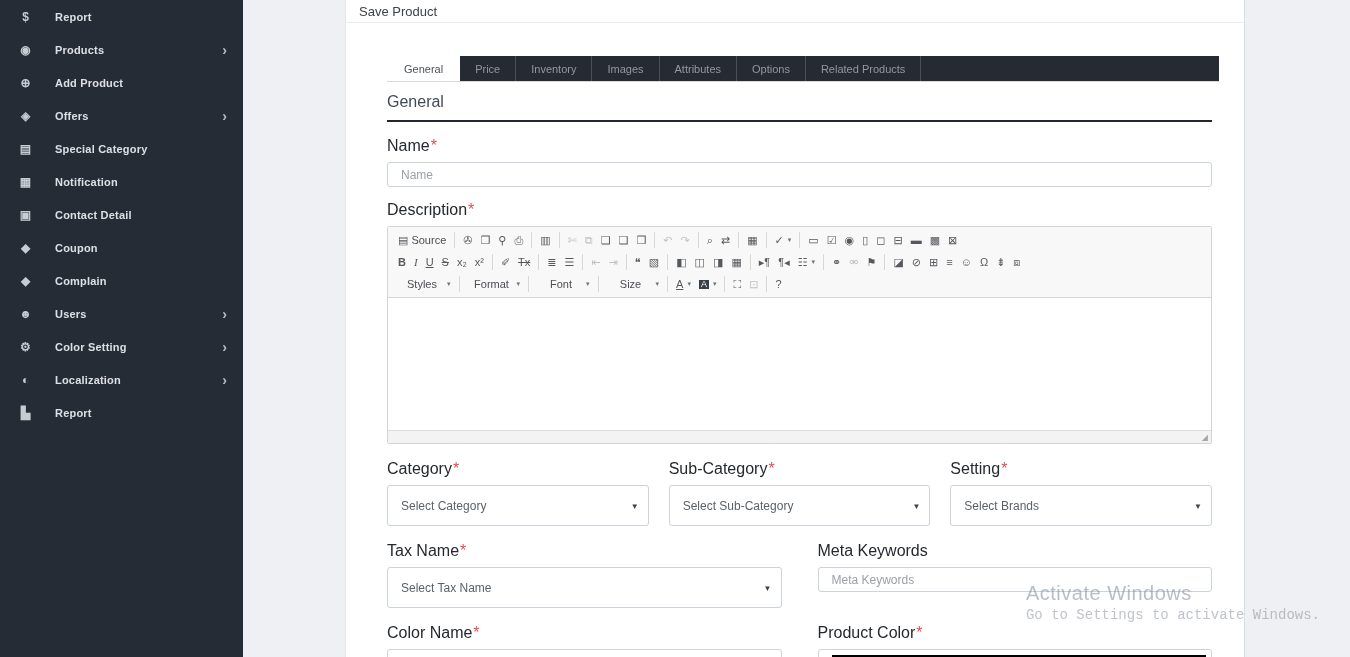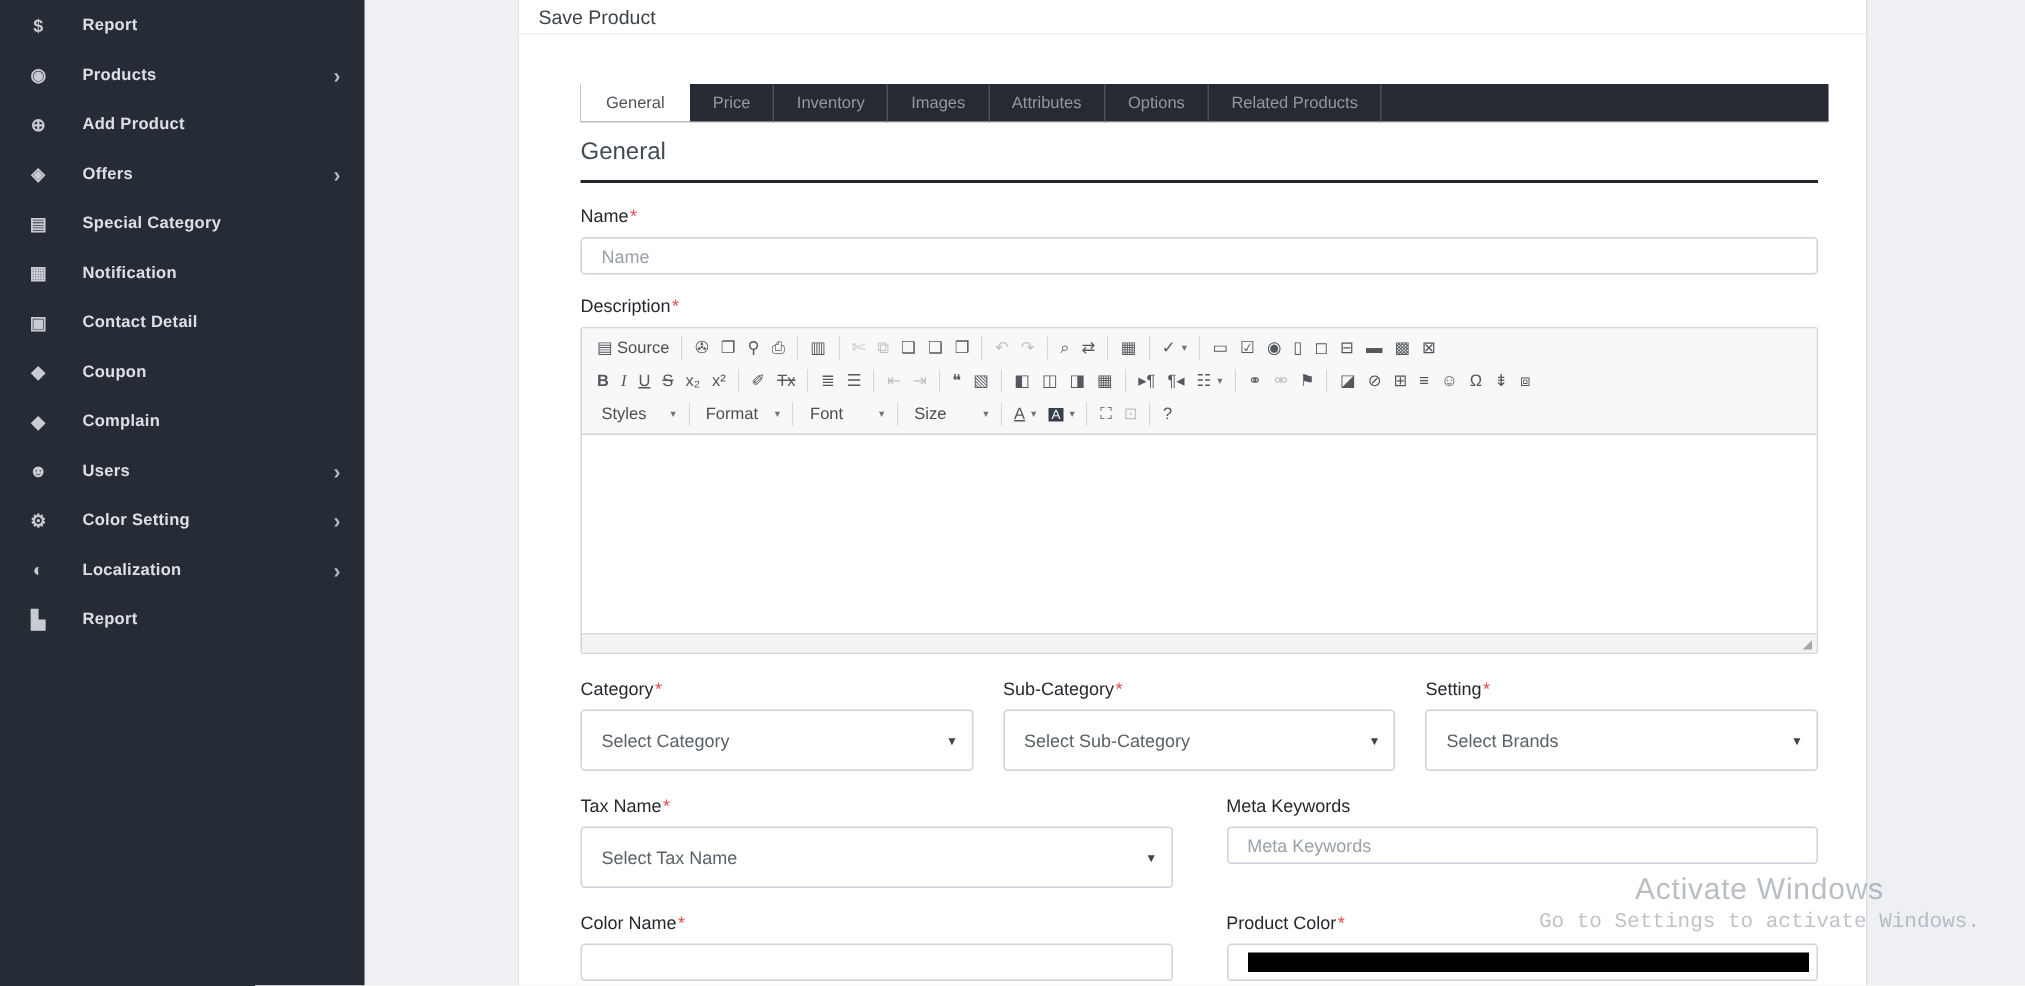--- a/index.html
+++ b/index.html
@@ -21,21 +21,21 @@
 
   
   .tabbar { margin-top:33px; margin-right:-7px; display:flex; background:#262b33; height:25px; align-items:stretch; box-shadow:0 1px 0 rgba(0,0,0,.15); }
   .tab { display:flex; align-items:center; padding:0 15px; font-size:11px; color:#9298a0; border-right:1px solid #4b5058; cursor:pointer; white-space:nowrap; }
   .tab[data-active="true"] { background:#fff; color:#4d535a; border-right:none; padding:0 17px; }
 
   .section-title { margin:12px 0 9px; font-size:16px; font-weight:400; color:#424a54; }
   .dark-rule { border:none; border-top:2px solid #23272e; margin:0 0 15px; }
 
   
-  .flabel { font-size:12px; color:#25292e; margin-bottom:7px; }
+  .flabel { font-size:16px; color:#25292e; margin-bottom:7px; }
   .req { color:#e74c4c; margin-left:1px; }
   .req:empty { display:none; }
   .tinput { width:100%; height:25px; border:1px solid #ccd3da; border-radius:3px; padding:0 13px; font-size:12px; color:#495057; outline:none; background:#fff; }
   .tinput::placeholder { color:#9aa1a9; }
   .fgroup { margin-bottom:14px; }
 
   
   .editor { border:1px solid #d4d4d4; border-radius:2px; margin-bottom:2px; }
   .toolbar { background:#f8f8f8; padding:2px 6px; border-bottom:1px solid #d4d4d4; }
   .trow { display:flex; align-items:center; height:22px; }
@@ -44,38 +44,38 @@
   .tbtn .lbl { font-size:11px; margin-left:3px; color:#4a4e53; }
   .tbtn .caret { font-size:7px; margin-left:4px; color:#6e7378; }
   .tbtn .g:empty, .tbtn .lbl:empty, .tbtn .caret:empty { display:none; }
   .tbtn[data-s="1"] { width:0; padding:0; border-left:1px solid #d7d7d7; height:16px; margin:0 4px; cursor:default; }
   .tbtn[data-d="1"] { opacity:.35; cursor:default; }
   .tbtn[data-k="b"] .g { font-weight:bold; }
   .tbtn[data-k="i"] .g { font-style:italic; font-family:"Liberation Serif", serif; }
   .tbtn[data-k="u"] .g { text-decoration:underline; }
   .tbtn[data-k="s"] .g { text-decoration:line-through; }
   .tbtn[data-k="bx"] .g { background:#3a3f45; color:#f4f4f4; padding:0 2px; font-size:9px; }
-  .trow3 .lbl { min-width:42px; }
+  .trow3 .lbl { min-width:42px;text-align:center; }
   .ebody { height:132px; background:#fff; }
   .efoot { height:13px; background:#f3f3f3; border-top:1px solid #dcdcdc; position:relative; }
   .resizer { position:absolute; right:3px; bottom:0; font-size:8px; color:#a7a7a7; line-height:10px; cursor:nwse-resize; }
 
   
   .grid3 { display:grid; grid-template-columns:1fr 1fr 1fr; gap:20px; margin-top:16px; }
   .grid2 { display:grid; grid-template-columns:1fr 1fr; gap:36px; margin-top:16px; }
   .select { position:relative; height:41px; border:1px solid #ccd3da; border-radius:3px; display:flex; align-items:center; padding:0 22px 0 13px; font-size:12px; color:#5a6168; background:#fff; cursor:pointer; }
   .select .scaret { position:absolute; right:9px; top:50%; transform:translateY(-50%); font-size:8px; color:#3f444a; }
   .color-input { height:25px; border:1px solid #ccd3da; border-radius:3px; padding:5px 5px 5px 13px; background:#fff; cursor:pointer; }
   .swatch { width:100%; height:100%; background:#000; }
 
   .save-row { display:flex; justify-content:center; margin-top:12px; }
   .save-btn { background:#007bff; color:#fff; border:none; border-radius:3px; font-size:12px; font-family:"Liberation Sans", sans-serif; padding:5px 12px; cursor:pointer; }
 
   
-  .watermark { position:absolute; right:30px; top:582px; text-align:center; pointer-events:none; z-index:50; color:rgba(128,136,148,.55); }
+  .watermark { position:absolute; right:30px; top:582px; text-align:left; pointer-events:none; z-index:50; color:rgba(128,136,148,.55); }
   .wm1 { font-size:20px; letter-spacing:.5px; }
   .wm2 { font-size:14px; margin-top:2px; color:rgba(128,136,148,.5);font-family:Liberation Mono, monospace; }
 </style>
 </head>
 <body>
 
 <nav class="sidebar">
 
     <div class="sitem">
       <span class="sicon">$</span>

